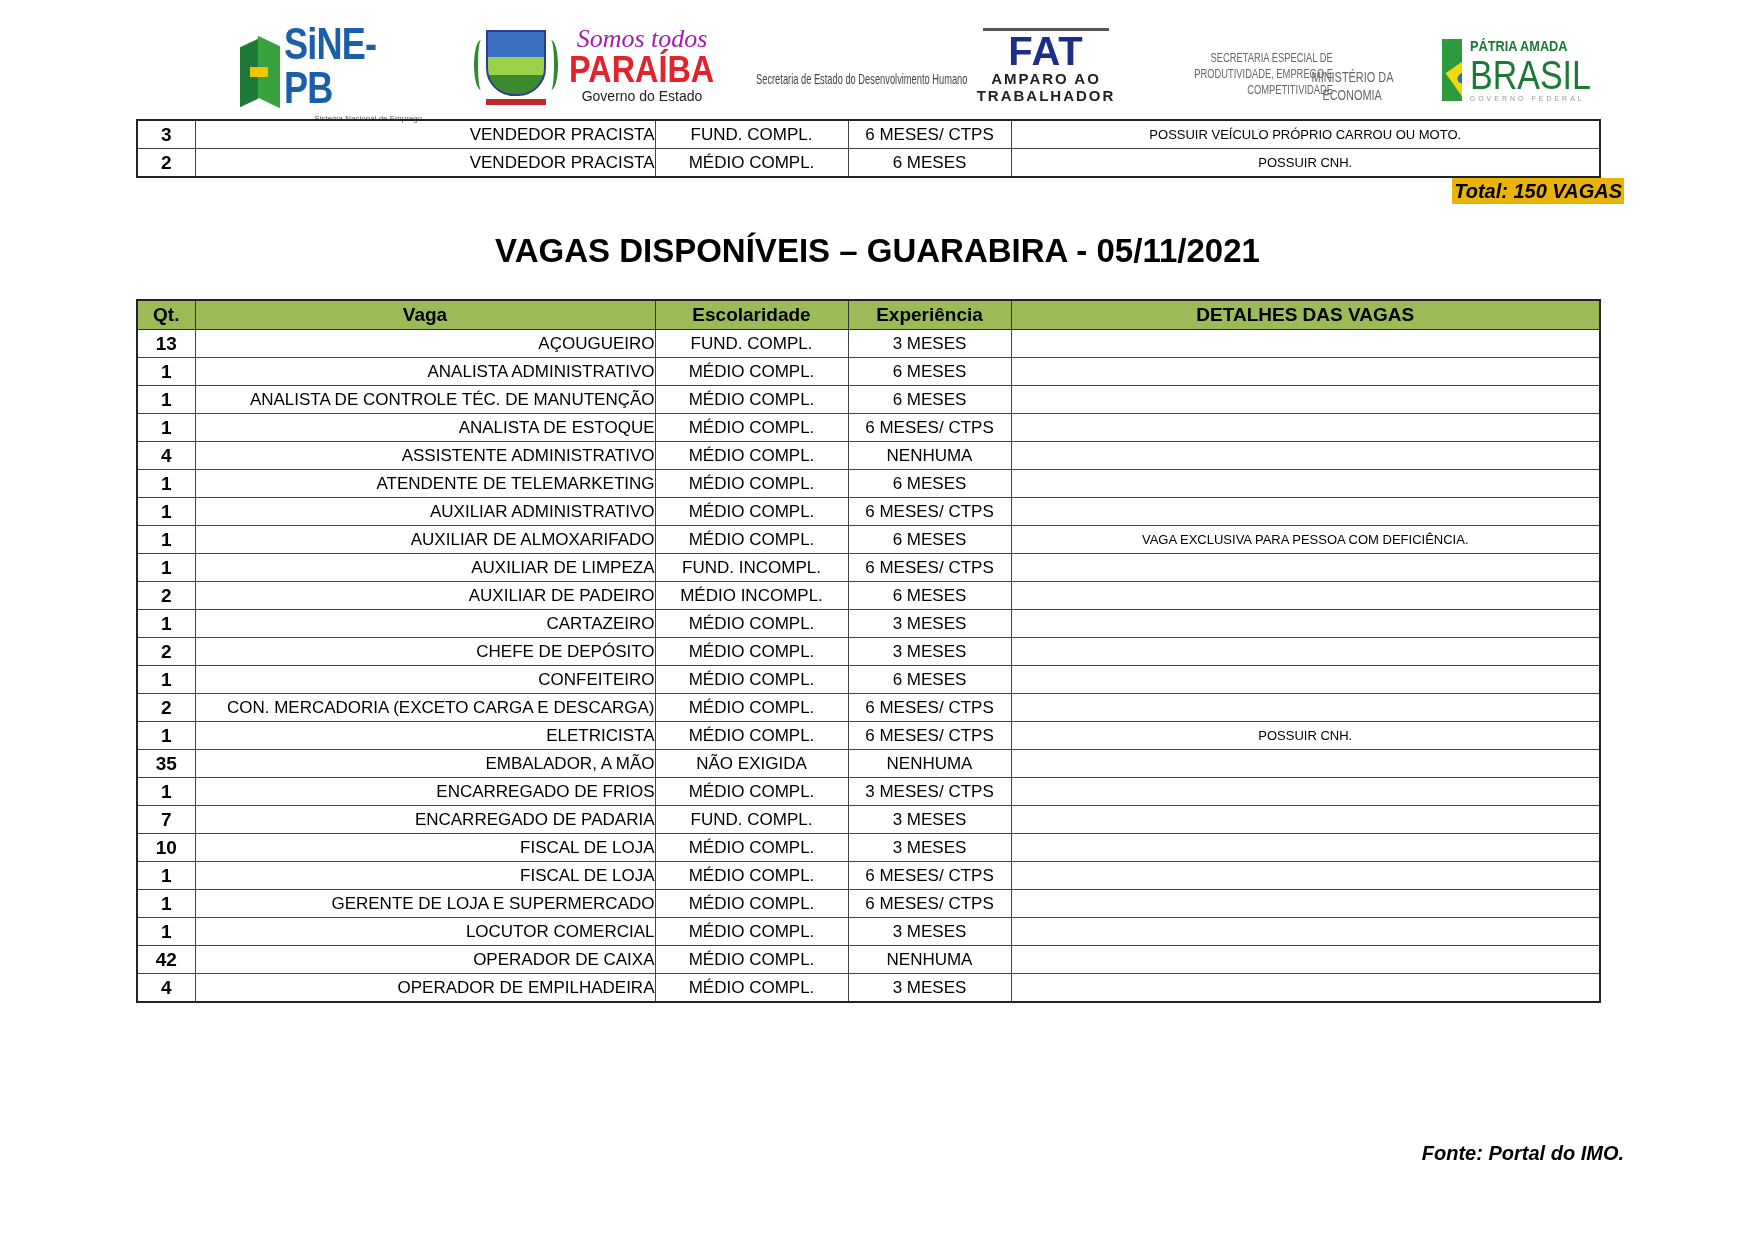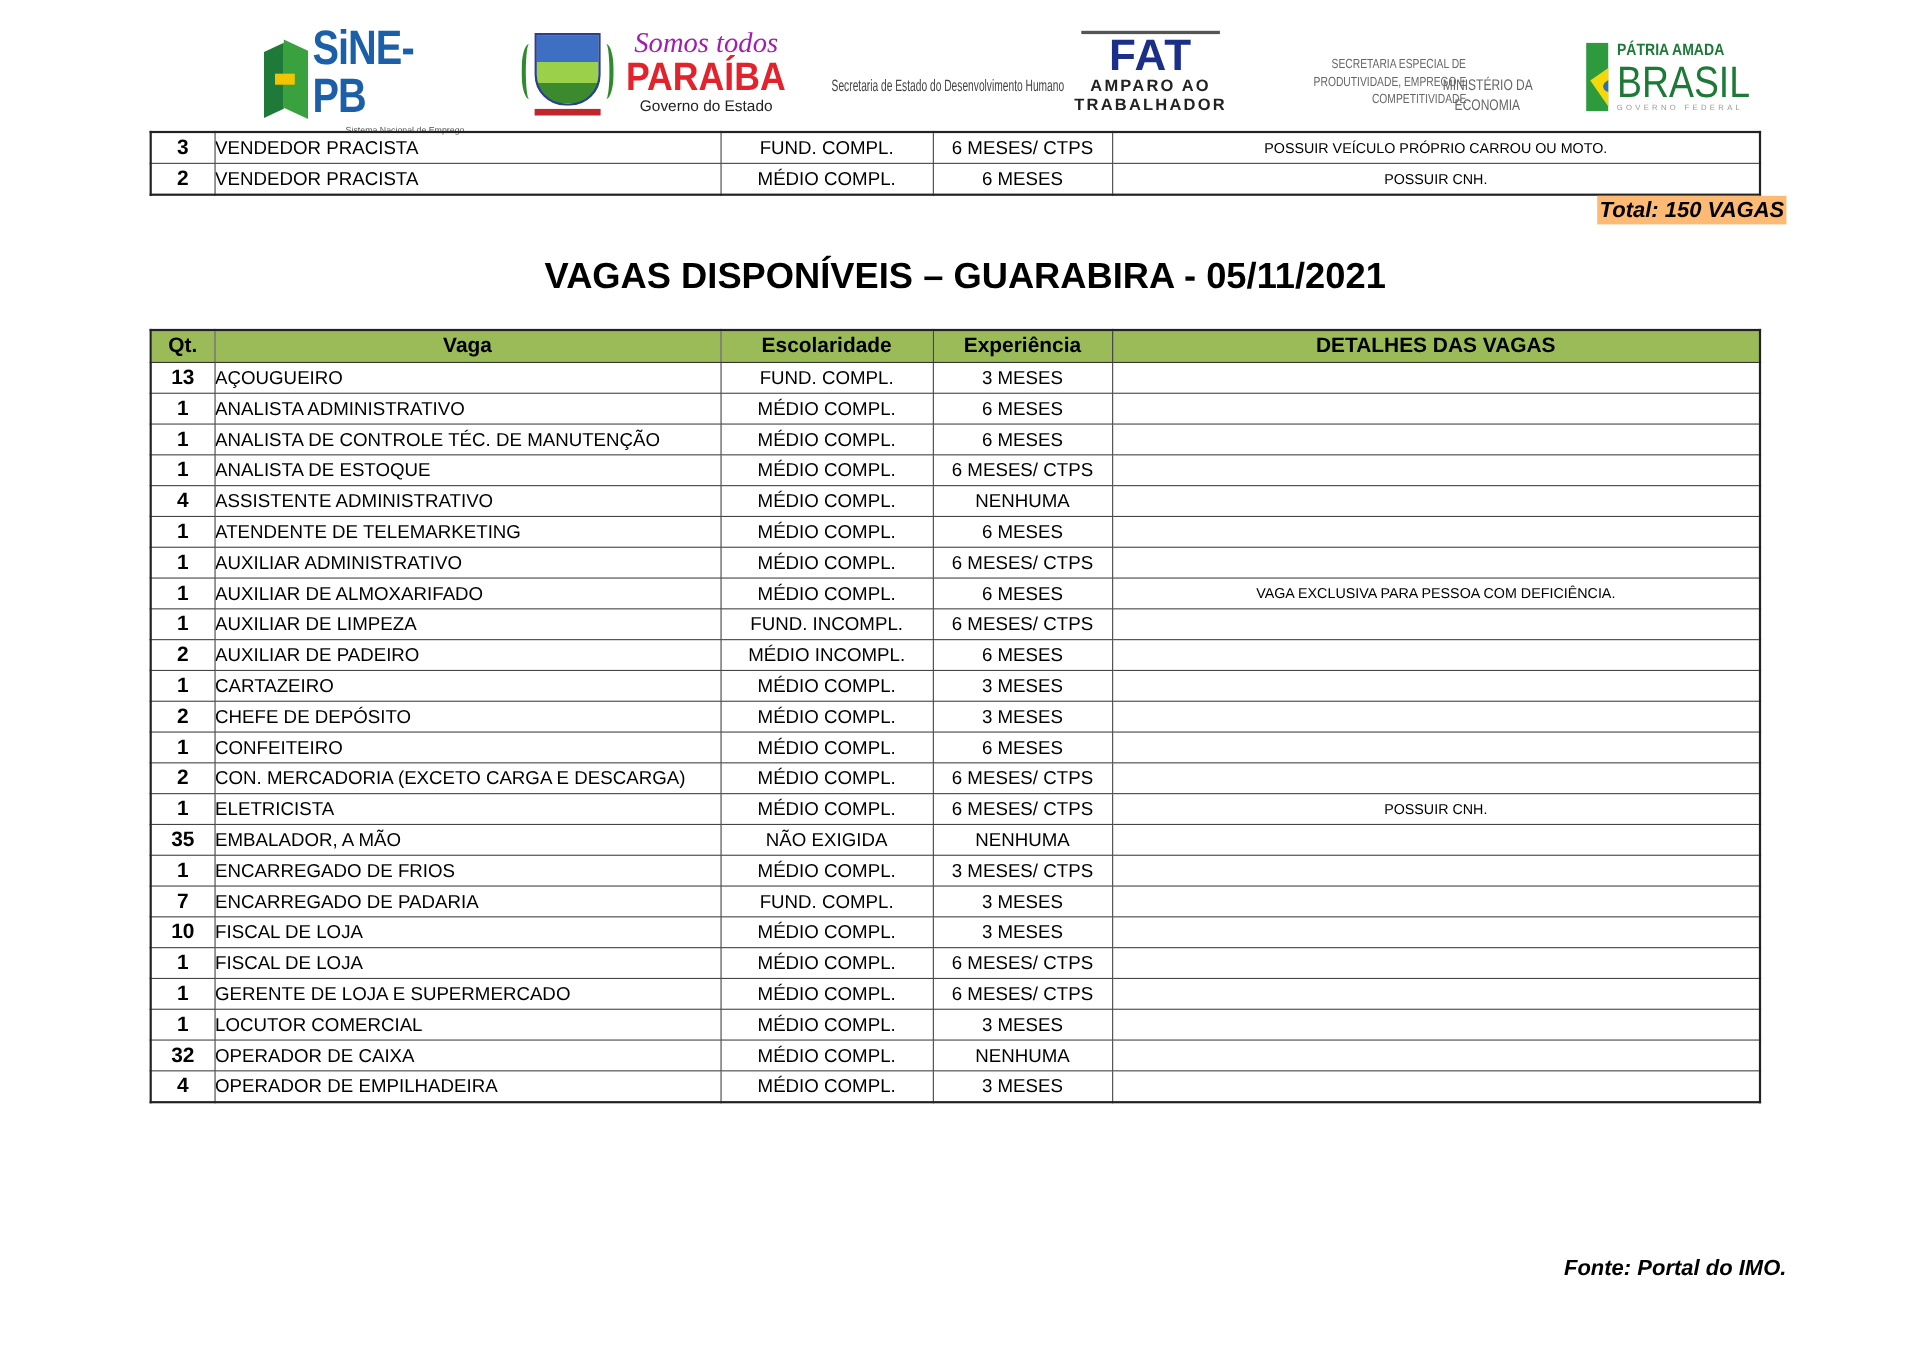--- a/index.html
+++ b/index.html
@@ -46,27 +46,27 @@
   .brasil-flag .bl { position:absolute; left:14px; top:30px; width:26px; height:10px; background:#2d6fb5; transform:rotate(-35deg); border-radius:6px; }
   .brasil-text { display:flex; flex-direction:column; }
   .brasil-text .pa { font-weight:bold; font-size:15px; color:#1c7a36; transform:scaleX(0.85); transform-origin:left; line-height:1.1; white-space:nowrap; }
   .brasil-text .br { font-size:40px; color:#1c7a36; line-height:1; transform:scaleX(0.85); transform-origin:left; }
   .brasil-text .gf { font-size:7px; color:#999; letter-spacing:3px; }
 
   table { border-collapse:collapse; position:absolute; left:136px; table-layout:fixed; }
   td, th { border:1.5px solid #444; padding:0; height:27px; font-size:17px; white-space:nowrap; overflow:hidden; }
   col.c-qt { width:58px; } col.c-vaga { width:460px; } col.c-esc { width:193px; } col.c-exp { width:163px; } col.c-det { width:589px; }
   .qt { text-align:center; font-weight:bold; font-size:19px; }
-  .vaga { text-align:left; padding-left:0; }
+  .vaga { text-align:right; padding-left:0; }
   .ctr { text-align:center; }
   .det { text-align:center; font-size:13px; }
   .top-table { top:119px; border:2px solid #222; }
   .main-table { top:299px; border:2px solid #222; }
   .main-table th { background:#9bbb59; font-weight:bold; font-size:19px; height:28px; border-color:#333; }
-  .total { position:absolute; right:131px; top:178px; background:#fdba74; font-weight:bold; font-style:italic;
+  .total { position:absolute; right:131px; top:178px; background:#eab308; font-weight:bold; font-style:italic;
            font-size:20px; padding:1px 2px; line-height:24px; }
   .title { position:absolute; left:0; width:1755px; top:232px; text-align:center; font-weight:bold; font-size:33px; letter-spacing:0px; }
   .footer { position:absolute; right:131px; top:1142px; font-weight:bold; font-style:italic; font-size:20px; }
 </style>
 </head>
 <body>
 
 <div class="logos">
   <div class="logo sine">
     <div class="sine-mark">
@@ -312,21 +312,21 @@
         <td class="det"></td>
       </tr>
       <tr>
         <td class="qt">1</td>
         <td class="vaga">LOCUTOR COMERCIAL</td>
         <td class="ctr">MÉDIO COMPL.</td>
         <td class="ctr">3 MESES</td>
         <td class="det"></td>
       </tr>
       <tr>
-        <td class="qt">32</td>
+        <td class="qt">42</td>
         <td class="vaga">OPERADOR DE CAIXA</td>
         <td class="ctr">MÉDIO COMPL.</td>
         <td class="ctr">NENHUMA</td>
         <td class="det"></td>
       </tr>
       <tr>
         <td class="qt">4</td>
         <td class="vaga">OPERADOR DE EMPILHADEIRA</td>
         <td class="ctr">MÉDIO COMPL.</td>
         <td class="ctr">3 MESES</td>

